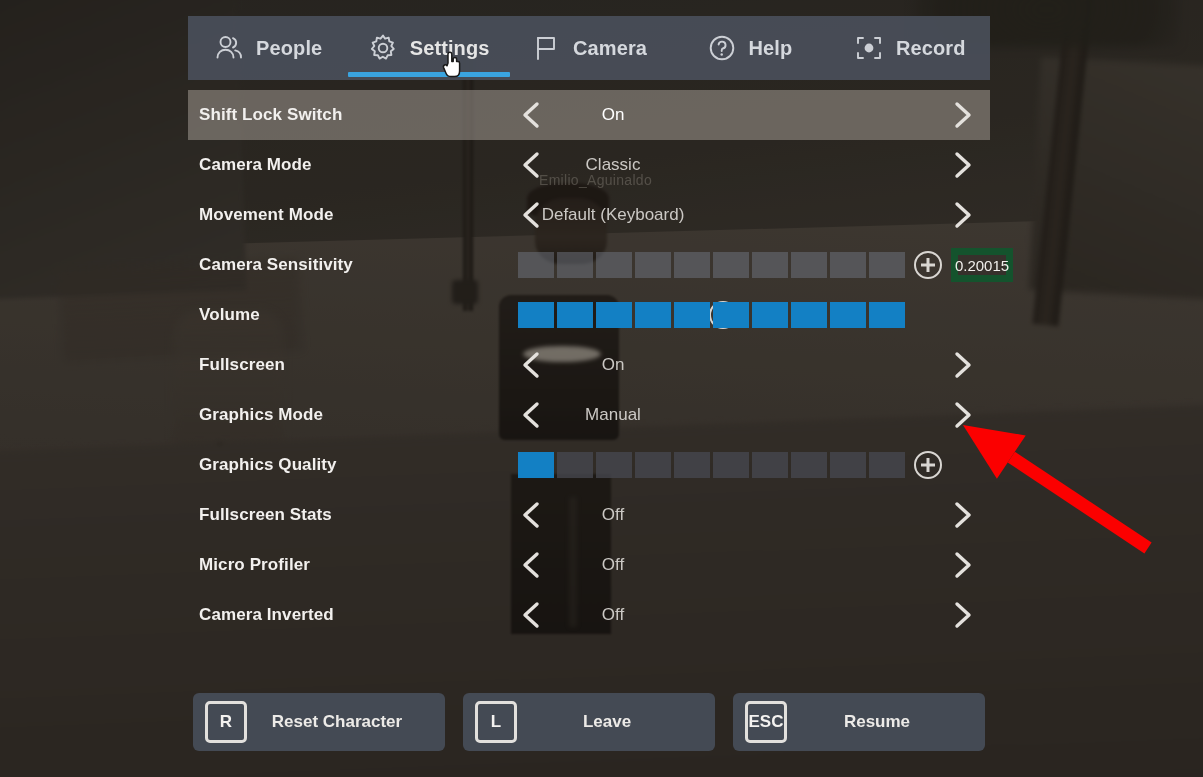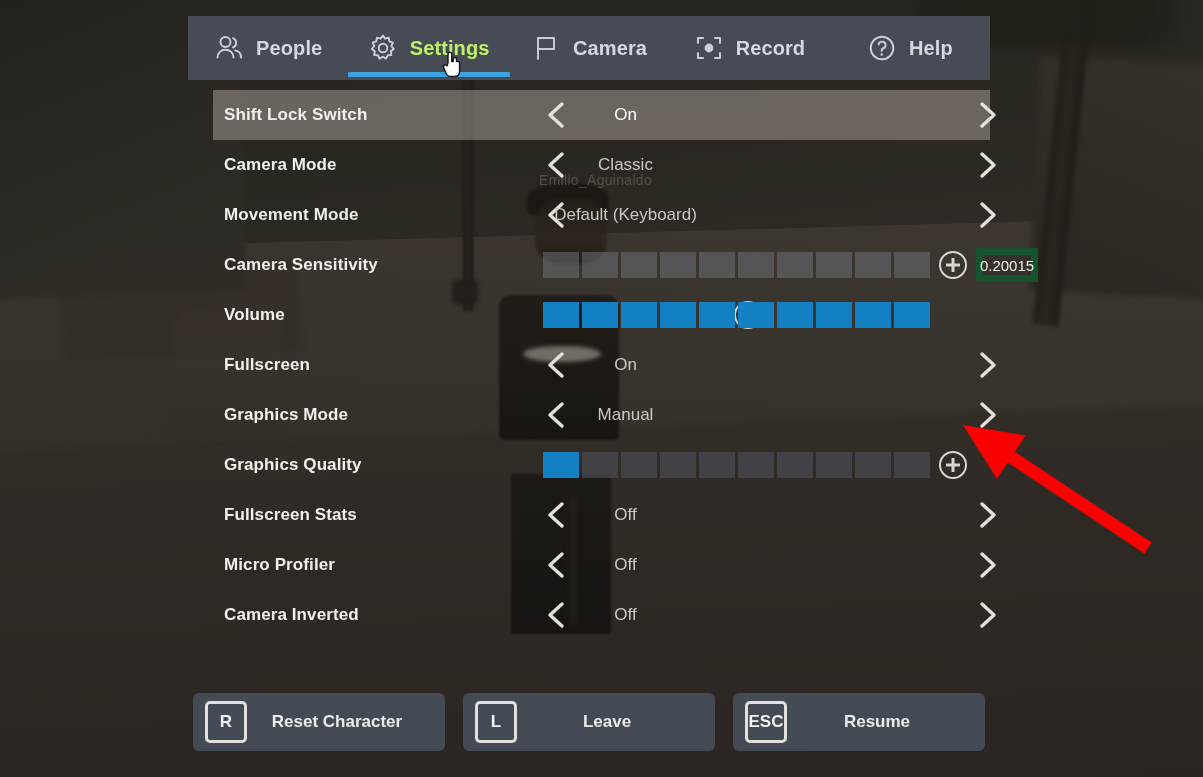--- a/index.html
+++ b/index.html
@@ -181,21 +181,21 @@
     cursor: pointer;
     flex: 1;
     justify-content: center;
   }
   .tab .tab-label {
     font-size: 20px;
     font-weight: bold;
     color: #d5d8dd;
     letter-spacing: .1px;
   }
-  .tab.active .tab-label { color: #bef264; }
+  .tab.active .tab-label { color: #e5e5e5; }
   .tab .tab-ico { width: 30px; height: 30px; display: block; opacity: .92; }
   .tab-underline {
     position: absolute;
     left: 50%; transform: translateX(-50%);
     bottom: 3px;
     width: 162px; height: 5px;
     background: #3aa4e0;
     border-radius: 1px;
   }
 
@@ -203,21 +203,20 @@
   #rows {
     position: absolute;
     left: 0; top: 74px;
     width: 802px;
   }
   .row {
     position: relative;
     height: 50px;
     display: flex;
     align-items: center;
-    margin-left: 25px;
   }
   .row.highlight { background: rgba(160,153,146,0.55); }
   .row-label {
     position: absolute;
     left: 11px;
     font-size: 17px;
     font-weight: bold;
     color: #f2f0ee;
     letter-spacing: .1px;
     white-space: nowrap;
@@ -397,32 +396,32 @@
       </div>
       <div class="tab">
         <svg class="tab-ico" viewBox="0 0 30 30">
           <path d="M7 26V5" stroke="#d8dbe0" stroke-width="1.9" fill="none" stroke-linecap="round" stroke-linejoin="round"></path>
           <path d="M7 5h16v11H7" stroke="#d8dbe0" stroke-width="1.9" fill="none" stroke-linecap="round" stroke-linejoin="round"></path>
         </svg>
         <span class="tab-label">Camera</span>
       </div>
       <div class="tab">
         <svg class="tab-ico" viewBox="0 0 30 30">
-          <path d="M4 10V5h5M26 10V5h-5M4 20v5h5M26 20v5h-5" stroke="#d8dbe0" stroke-width="1.9" fill="none" stroke-linecap="round" stroke-linejoin="round"></path>
-          <circle cx="15" cy="15" r="4.4" fill="#d8dbe0" stroke="none"></circle>
-        </svg>
-        <span class="tab-label">Record</span>
-      </div>
-      <div class="tab">
-        <svg class="tab-ico" viewBox="0 0 30 30">
           <circle cx="15" cy="15" r="11.3" stroke="#d8dbe0" stroke-width="1.9" fill="none" stroke-linecap="round" stroke-linejoin="round"></circle>
           <path d="M11.6 11.5a3.5 3.5 0 1 1 4.2 4c-.9.3-1.1 1-1.1 1.9v.7" stroke="#d8dbe0" stroke-width="1.9" fill="none" stroke-linecap="round" stroke-linejoin="round"></path>
           <circle cx="14.7" cy="21.4" r="1.25" fill="#d8dbe0" stroke="none"></circle>
         </svg>
         <span class="tab-label">Help</span>
+      </div>
+      <div class="tab">
+        <svg class="tab-ico" viewBox="0 0 30 30">
+          <path d="M4 10V5h5M26 10V5h-5M4 20v5h5M26 20v5h-5" stroke="#d8dbe0" stroke-width="1.9" fill="none" stroke-linecap="round" stroke-linejoin="round"></path>
+          <circle cx="15" cy="15" r="4.4" fill="#d8dbe0" stroke="none"></circle>
+        </svg>
+        <span class="tab-label">Record</span>
       </div>
     </div>
 
   <div id="rows">
       <div class="row highlight">
         <span class="row-label">Shift Lock Switch</span>
         <span class="chev left">
           <svg viewBox="0 0 34 34">
             <path d="M22 6 L10 17 L22 28" fill="none" stroke="#e4e1dd" stroke-width="3.4" stroke-linecap="round" stroke-linejoin="round"></path>
           </svg>

